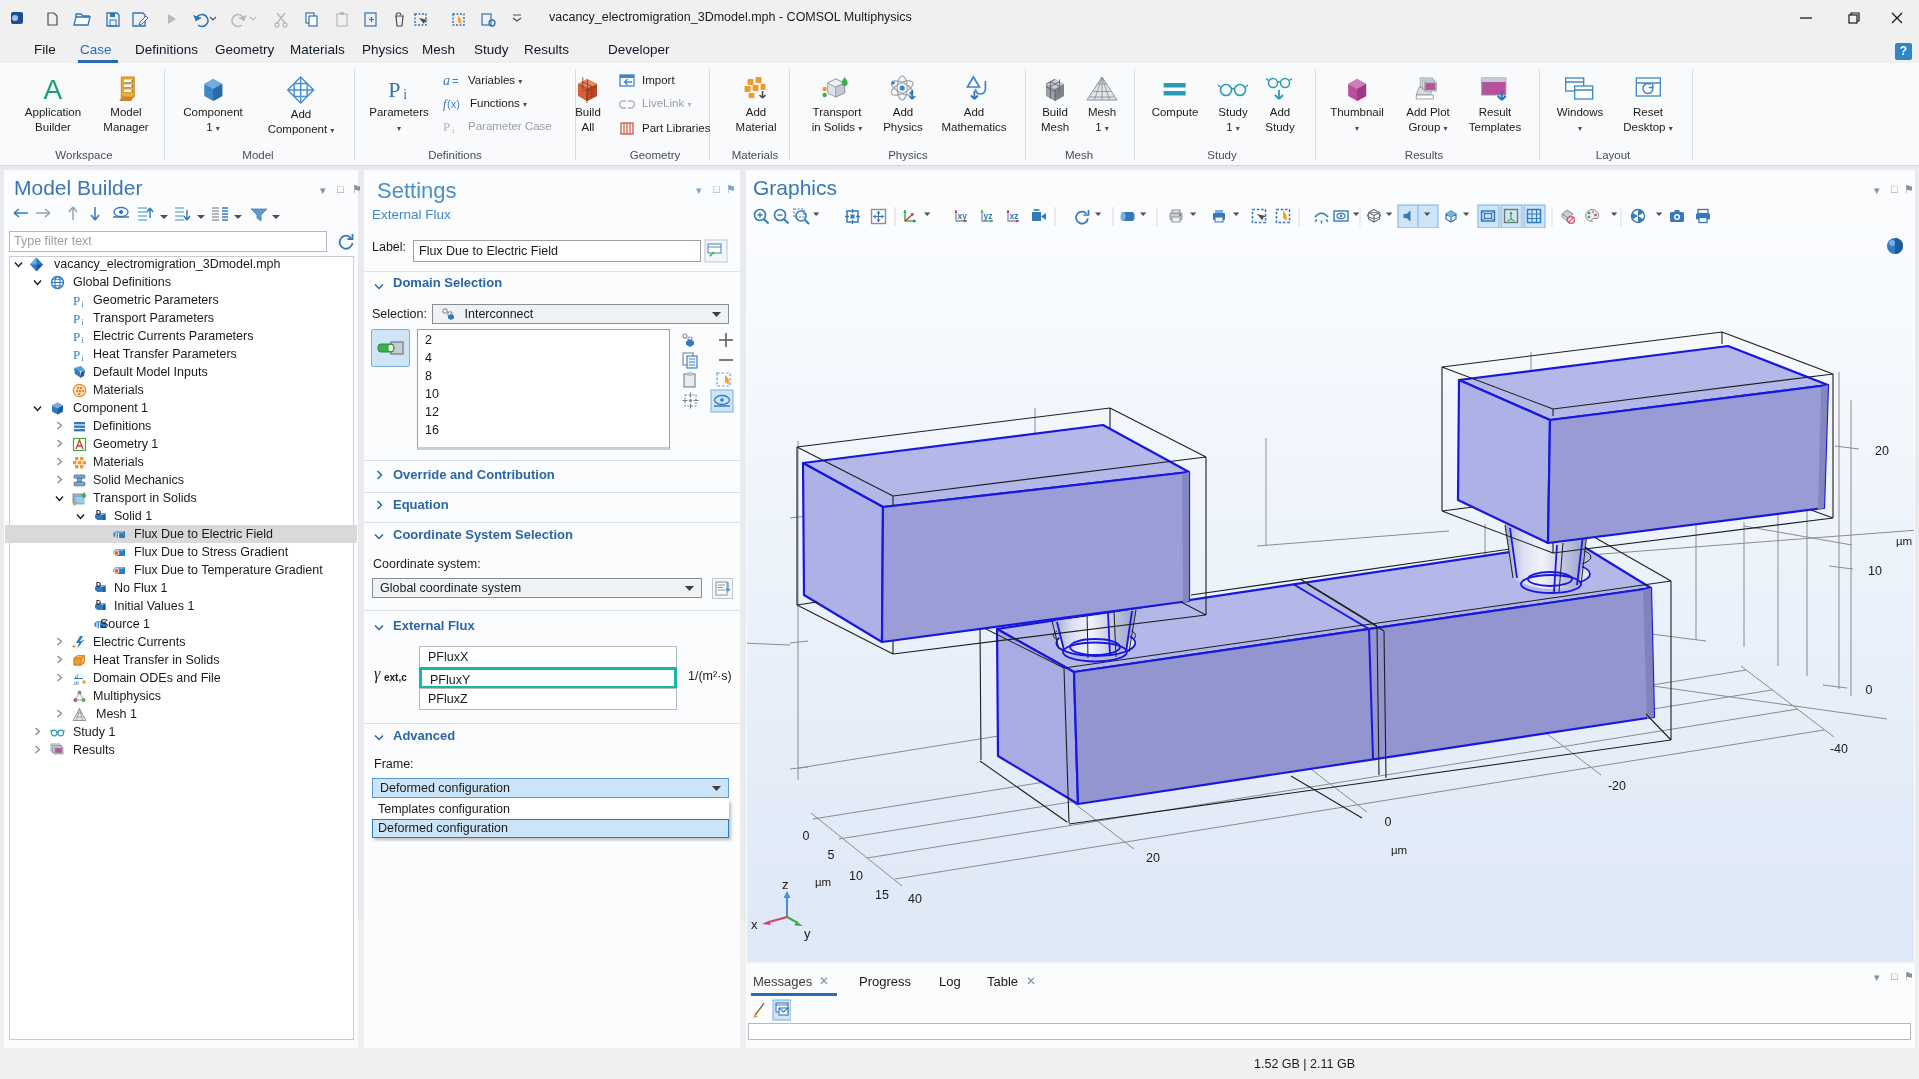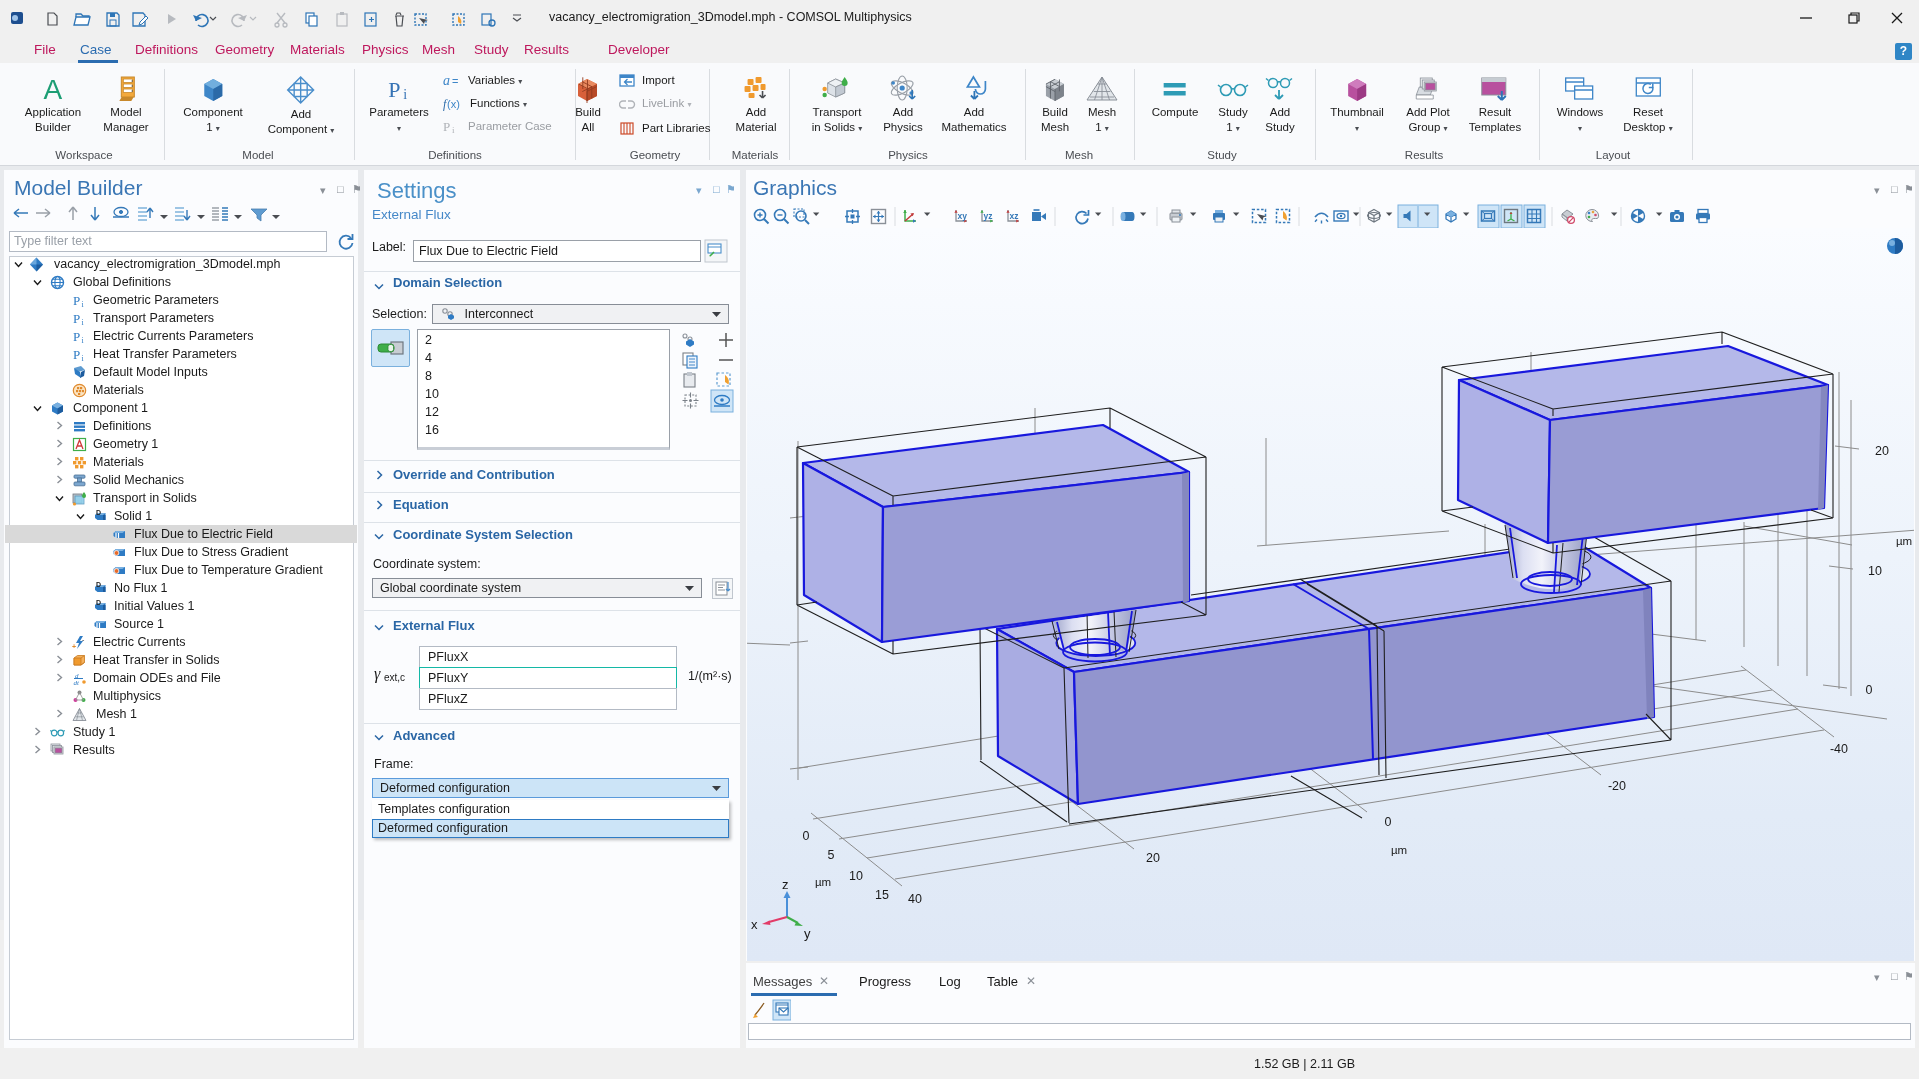--- a/index.html
+++ b/index.html
@@ -1,21 +1,21 @@
 <!DOCTYPE html>
 <html><head>
 <meta charset="utf-8">
 <style>
   * { margin:0; padding:0; box-sizing:border-box; }
   html,body { width:1919px; height:1079px; overflow:hidden;
     font-family:"Liberation Sans", sans-serif; background:#efefef; }
   #titlebar { position:absolute; left:0; top:0; width:1919px; height:36px; background:#f0f0f0; }
   #title-text { position:absolute; left:549px; top:10px; font-size:12.5px; color:#1a1a1a; }
   #menubar { position:absolute; left:0; top:36px; width:1919px; height:27px; background:#f0f0f0; }
-  .menu-item { position:absolute; top:6px; font-size:13.5px; color:#be185d; }
+  .menu-item { position:absolute; top:6px; font-size:13.5px; color:#0f172a; }
   #ribbon { position:absolute; left:0; top:63px; width:1919px; height:103px; background:#f9fafc; border-bottom:1px solid #d4d7dc; }
   .rdiv { position:absolute; top:6px; height:91px; width:1px; background:#d9dce0; }
   .rgl { position:absolute; top:86px; font-size:11.5px; color:#4a4d52; transform:translateX(-50%); white-space:nowrap; }
   .rbtn { position:absolute; top:70px; transform:translateX(-50%); text-align:center; font-size:11.5px; color:#1a1a1a; line-height:14.5px; white-space:nowrap; }
   .rbtn svg { display:block; margin:0 auto 2px auto; }
   .rsm { position:absolute; font-size:11.5px; color:#1a1a1a; white-space:nowrap; }
   .rsm svg { vertical-align:-4px; margin-right:5px; }
   .gray { color:#9a9da2; }
   .chev { font-size:8px; color:#4a4d52; }
   #main { position:absolute; left:0; top:166px; width:1919px; height:754px; background:#e8eaed; }
@@ -529,21 +529,21 @@
               <text x="3" y="6" font-size="7" font-weight="bold" fill="#1a1a1a" font-family="Liberation Sans">D</text>
             </svg></div>
           <div style="position:absolute;left:110px;top:2px">Initial Values 1</div>
         </div>
     <div class="tree-row" style="top:445px">
           <div style="position:absolute;left:89px;top:2px"><svg width="15" height="15" viewBox="0 0 15 15">
               <path d="M1.5 6 l2.5 -2 h9 v7 h-9 l-2.5 -2 z" fill="#2e7bc4"></path>
               <path d="M1.5 6 l2.5 -2 h9 l-2.5 2 z" fill="#79b0e0"></path>
               <path d="M4 6 v5 m2.5 -5 v5" stroke="#fff" stroke-width="1.2"></path>
             </svg></div>
-          <div style="position:absolute;left:110px;top:2px">Source 1</div>
+          <div style="position:absolute;left:96px;top:2px">Source 1</div>
         </div>
     <div class="tree-row" style="top:463px">
           <svg width="9" height="9" style="position:absolute;left:51px;top:4px">
             <path d="M2.5 1 l4 3.5 -4 3.5" stroke="#8a8f96" stroke-width="1.4" fill="none"></path>
           </svg>
           <div style="position:absolute;left:68px;top:2px"><svg width="15" height="15" viewBox="0 0 15 15">
               <path d="M8 1 L4 8 h3 l-2 6 6 -8 h-3 l3 -5 z" fill="#2e7bc4"></path>
               <text x="0" y="14" font-size="7" fill="#e08a2e" font-weight="bold">+</text>
               <text x="10" y="7" font-size="7" fill="#6e7780" font-weight="bold">-</text>
             </svg></div>
@@ -722,23 +722,23 @@
         <path d="M6 7 h7 M6 9.5 h5 M6 12 h7" stroke="#8a9098"></path>
         <path d="M16 13 v-9 m0 9 l-2 -2 m2 2 l2 -2" stroke="#4a8ecb" stroke-width="1.2" fill="none"></path>
       </svg>
     <div style="position:absolute;left:0px;top:440px;width:376px;height:1px;background:#dde2e8"></div>
 
     <svg width="10" height="8" style="position:absolute;left:10px;top:454px">
         <path d="M1 1.5 l4 4 4 -4" stroke="#2a66a5" stroke-width="1.5" fill="none"></path>
       </svg>
     <div style="position:absolute;left:29px;top:448px;font-size:13px;font-weight:bold;color:#2a66a5">External Flux</div>
     <div style="position:absolute;left:10px;top:495px;font-size:16px;font-family:'Liberation Serif';font-style:italic">γ</div>
-    <div style="position:absolute;left:20px;top:502px;font-size:10px;font-weight:normal">ext,c</div>
+    <div style="position:absolute;left:20px;top:502px;font-size:10px;font-weight:bold">ext,c</div>
     <div style="position:absolute;left:55px;top:476px;width:258px;height:22px;background:#fff;border:1px solid #b3bac4;line-height:20px;padding-left:8px;box-shadow:0 1px 0 #e2e6ea">PFluxX</div>
-    <div style="position:absolute;left:55px;top:497px;width:258px;height:22px;background:#fff;border:1px solid #14b8a6;line-height:20px;padding-left:8px">PFluxY</div>
+    <div style="position:absolute;left:55px;top:497px;width:258px;height:22px;background:#fff;border:3px solid #14b8a6;line-height:20px;padding-left:8px">PFluxY</div>
     <div style="position:absolute;left:55px;top:518px;width:258px;height:22px;background:#fff;border:1px solid #b3bac4;line-height:20px;padding-left:8px">PFluxZ</div>
     <div style="position:absolute;left:324px;top:499px">1/(m²·s)</div>
     <div style="position:absolute;left:0px;top:553px;width:376px;height:1px;background:#dde2e8"></div>
 
     <svg width="10" height="8" style="position:absolute;left:10px;top:564px">
         <path d="M1 1.5 l4 4 4 -4" stroke="#2a66a5" stroke-width="1.5" fill="none"></path>
       </svg>
     <div style="position:absolute;left:29px;top:558px;font-size:13px;font-weight:bold;color:#2a66a5">Advanced</div>
     <div style="position:absolute;left:10px;top:587px">Frame:</div>
     <div style="position:absolute;left:8px;top:608px;width:357px;height:20px;background:#cce4f7;border:1px solid #5a9adb;line-height:18px;padding-left:7px">Deformed configuration

